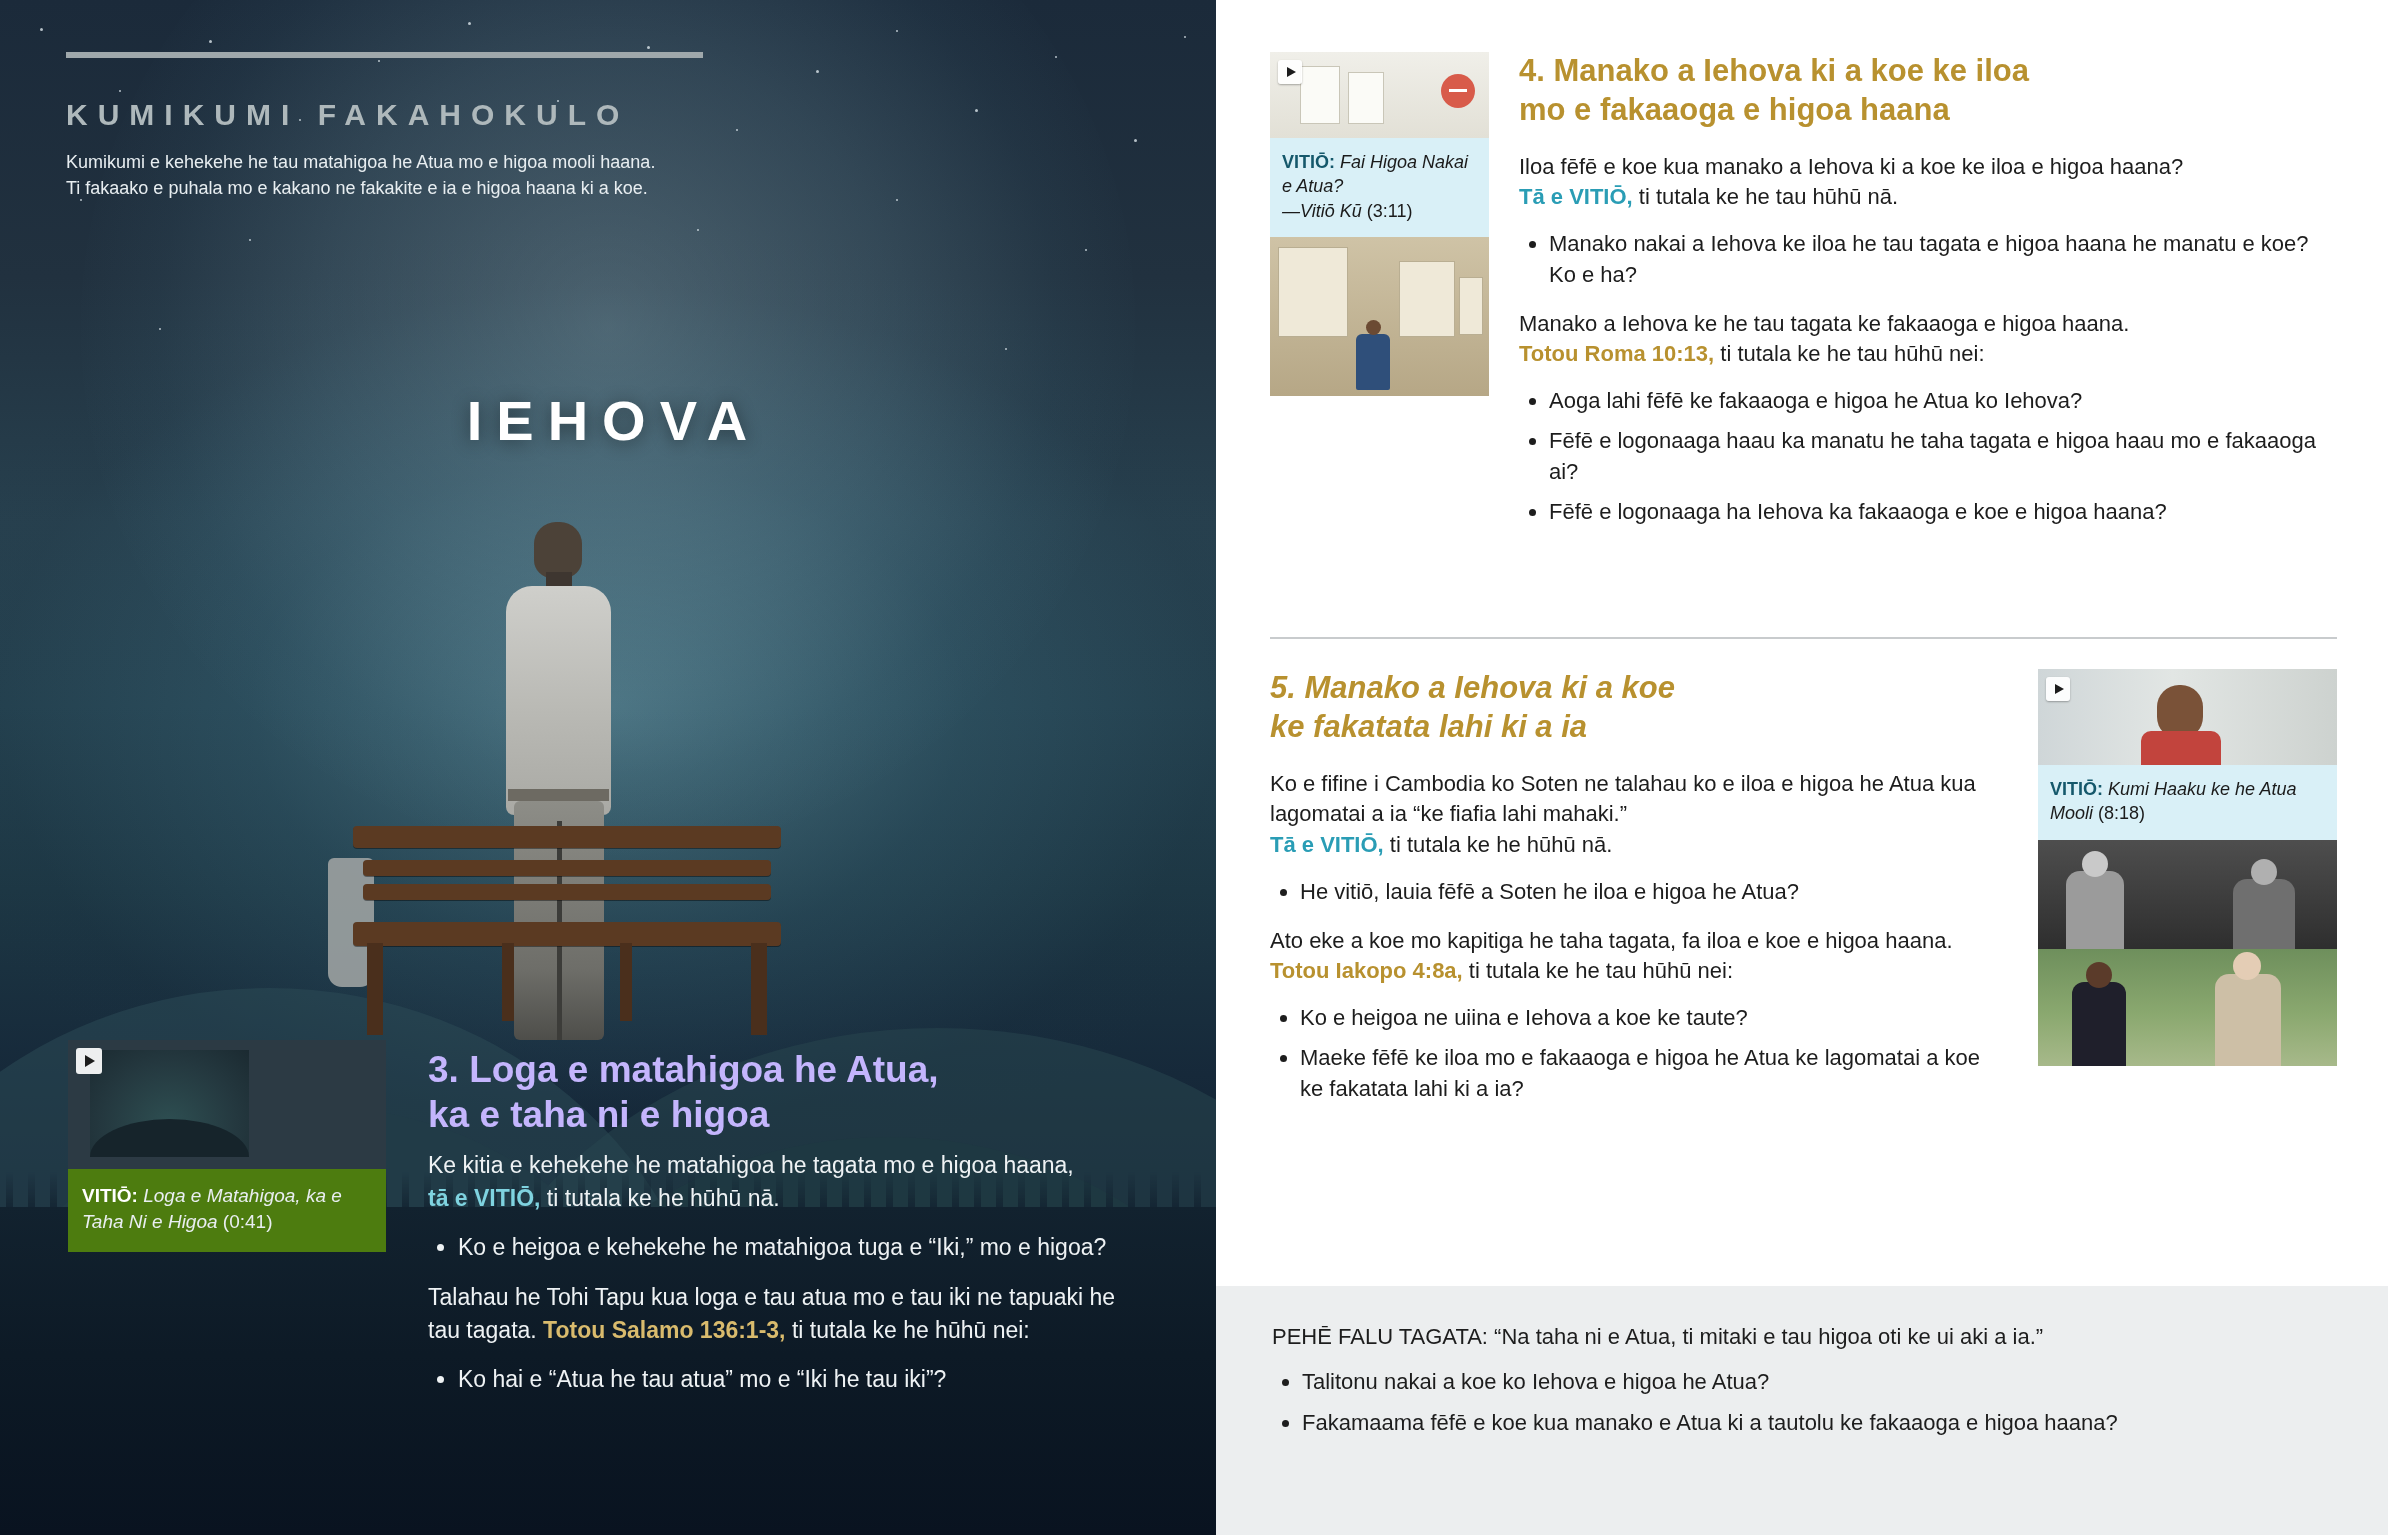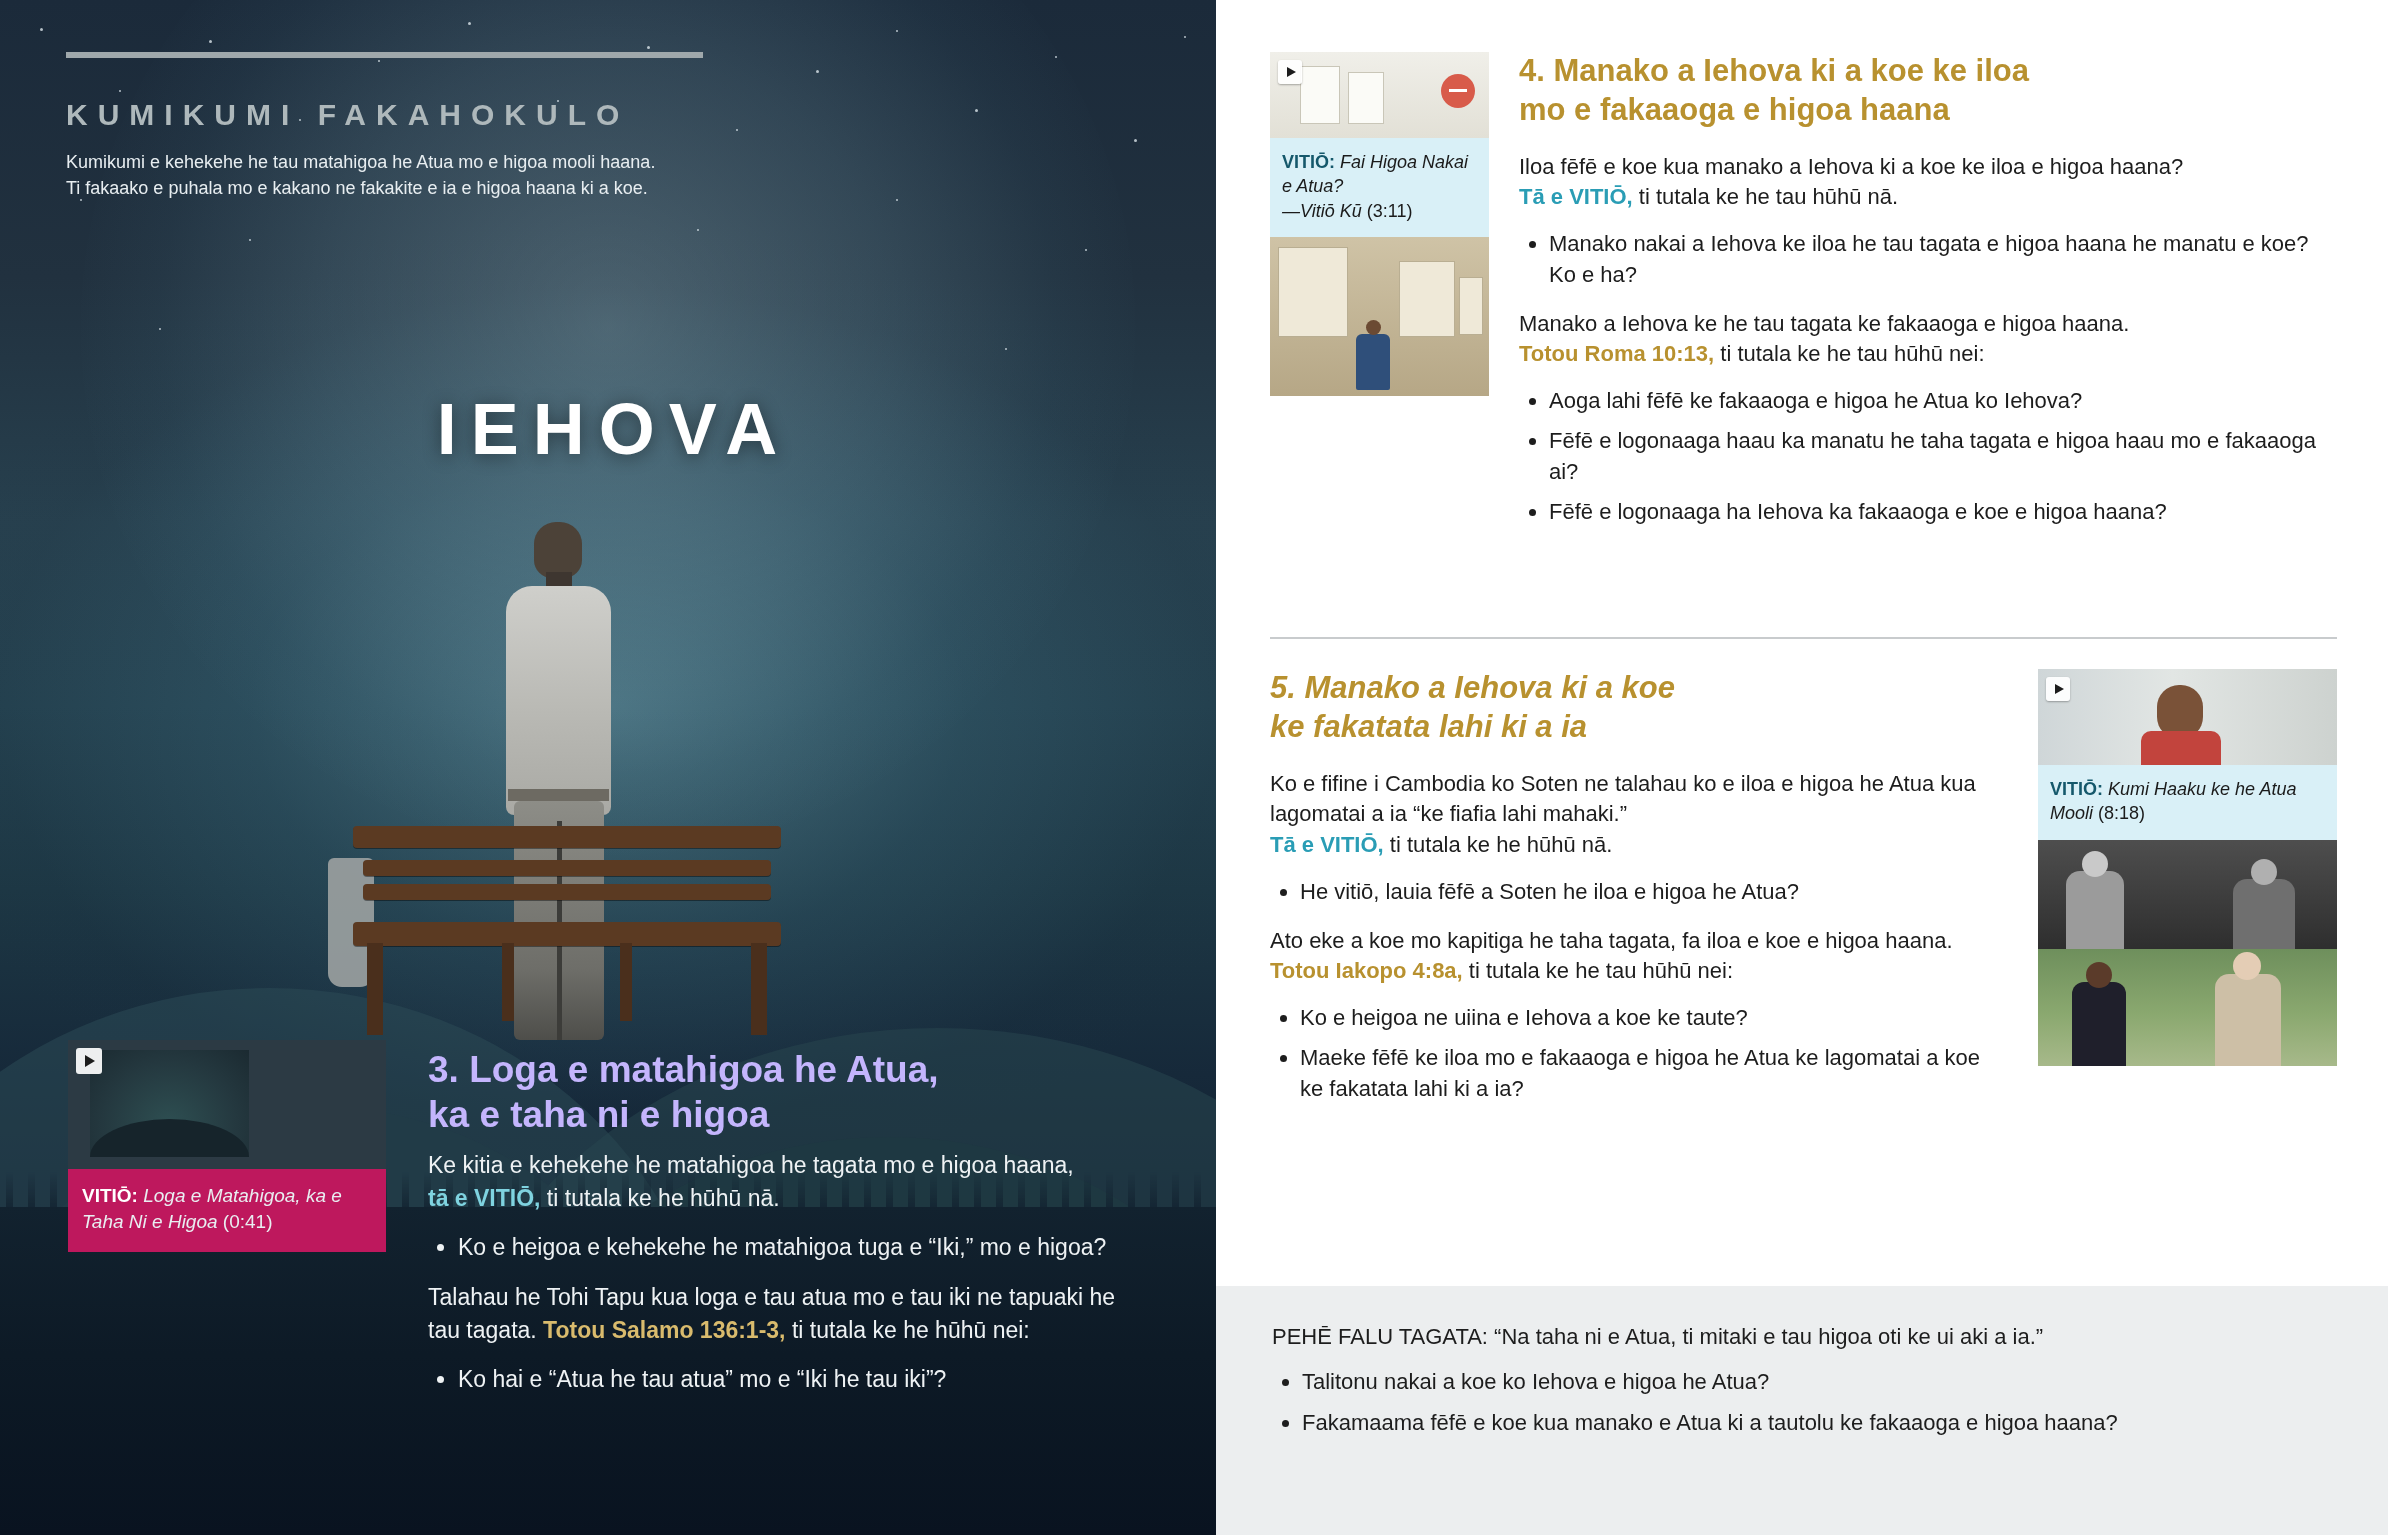--- a/index.html
+++ b/index.html
@@ -81,21 +81,21 @@
   .kicker {
     position:absolute; left:66px; top:98px;
     color:#aeb8bb; font-size:30px; font-weight:700; letter-spacing:10px;
   }
   .intro {
     position:absolute; left:66px; top:149px; width:945px;
     color:#e8eef1; font-size:18px; line-height:1.45;
   }
   .iehova {
     position:absolute; left:0; top:388px; width:1196px; text-align:center;
-    color:#ffffff; font-size:72px; font-weight:700; letter-spacing:14px;
+    color:#ffffff; font-size:56px; font-weight:700; letter-spacing:14px;
     text-shadow: 0 2px 18px rgba(0,0,0,.45);
     padding-left: 32px;
   }
 
   
   .video-card-left {
     position:absolute; left:68px; top:1040px; width:318px;
   }
   .vt-frame-left { width:318px; height:129px; background:#2c3a44; position:relative; overflow:hidden; }
   .vt-inner-left {
@@ -109,21 +109,21 @@
   .play-badge {
     position:absolute; left:8px; top:8px; width:26px; height:26px;
     background:rgba(255,255,255,.92); border-radius:3px;
     display:flex; align-items:center; justify-content:center;
   }
   .play-badge span {
     width:0;height:0;border-left:10px solid #1c1c1c;border-top:6px solid transparent;border-bottom:6px solid transparent;
     margin-left:2px;
   }
   .vt-caption-left {
-    width:318px; background:#be185d; color:#e9eef1; padding:14px 14px 18px 14px;
+    width:318px; background:#4d7c0f; color:#e9eef1; padding:14px 14px 18px 14px;
     font-size:19px; line-height:1.35;
   }
   .vt-caption-left b { color:#ffffff; }
   .vt-caption-left i { font-style:italic; }
 
   .sec3 {
     position:absolute; left:428px; top:1047px; width:697px; color:#ffffff;
   }
   .sec3 h2 {
     margin:0 0 12px 0; color:#c4b5fd; font-size:37px; line-height:1.22; font-weight:700;

